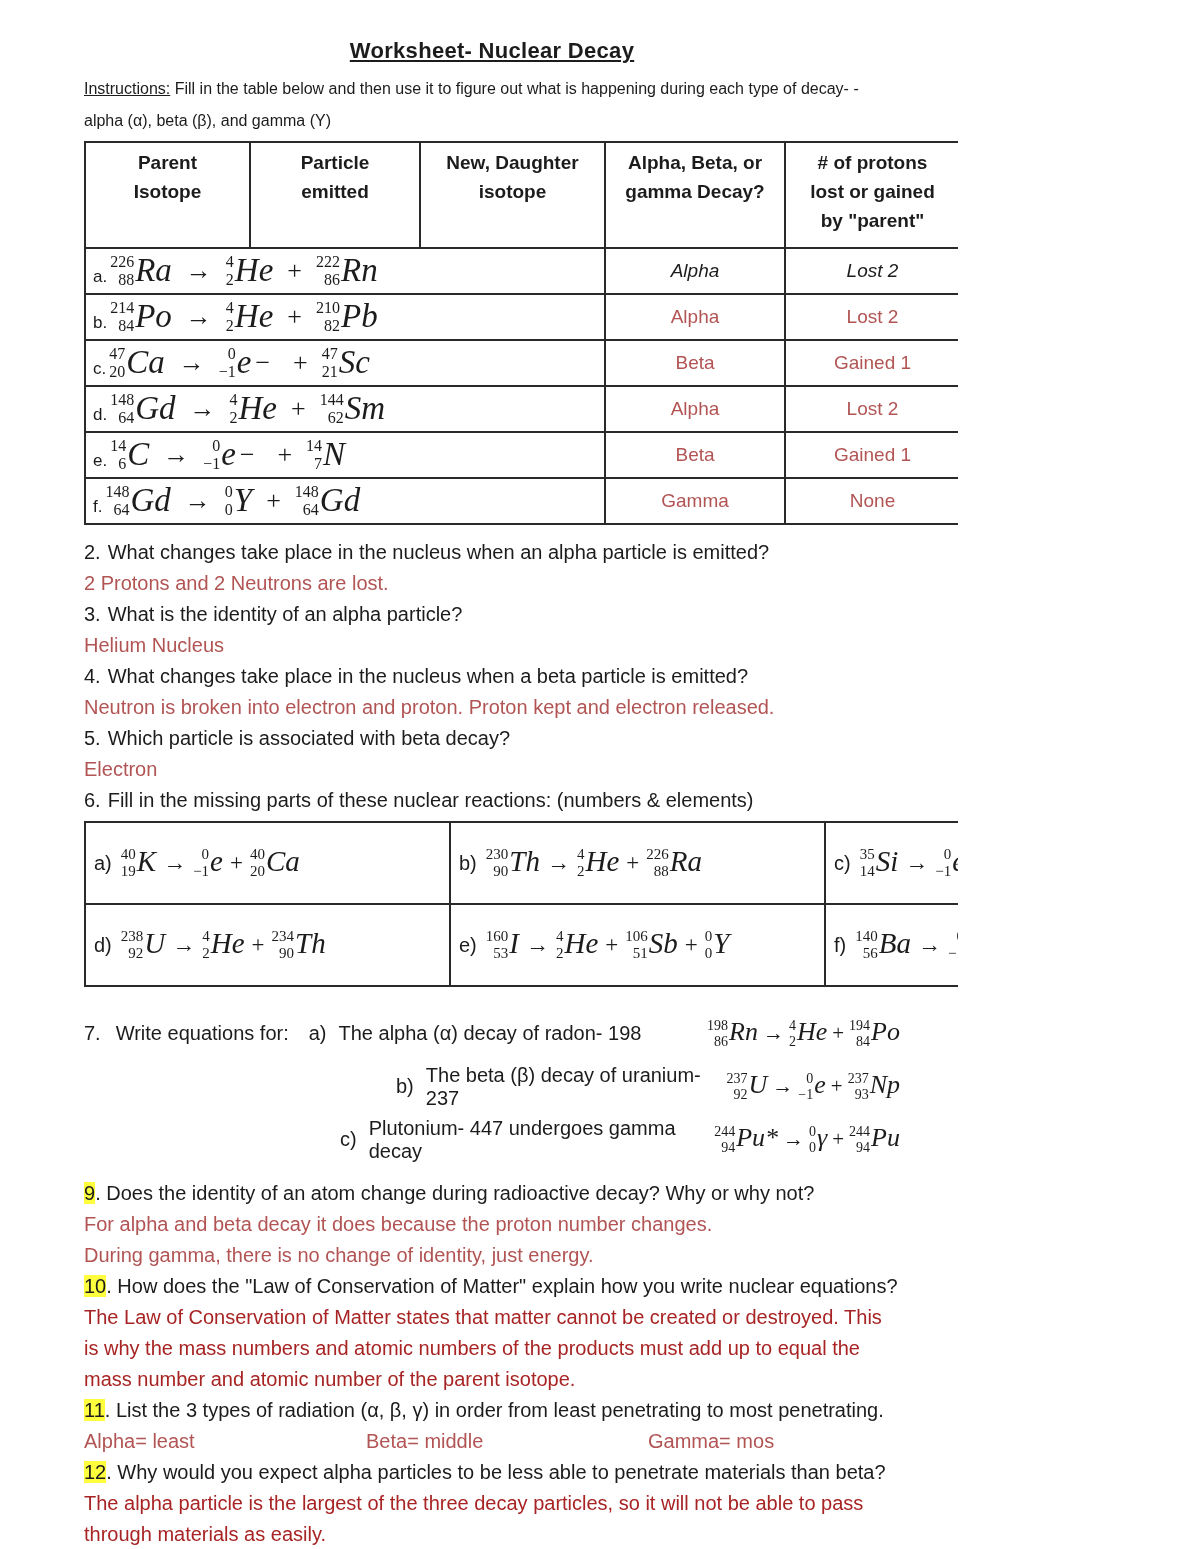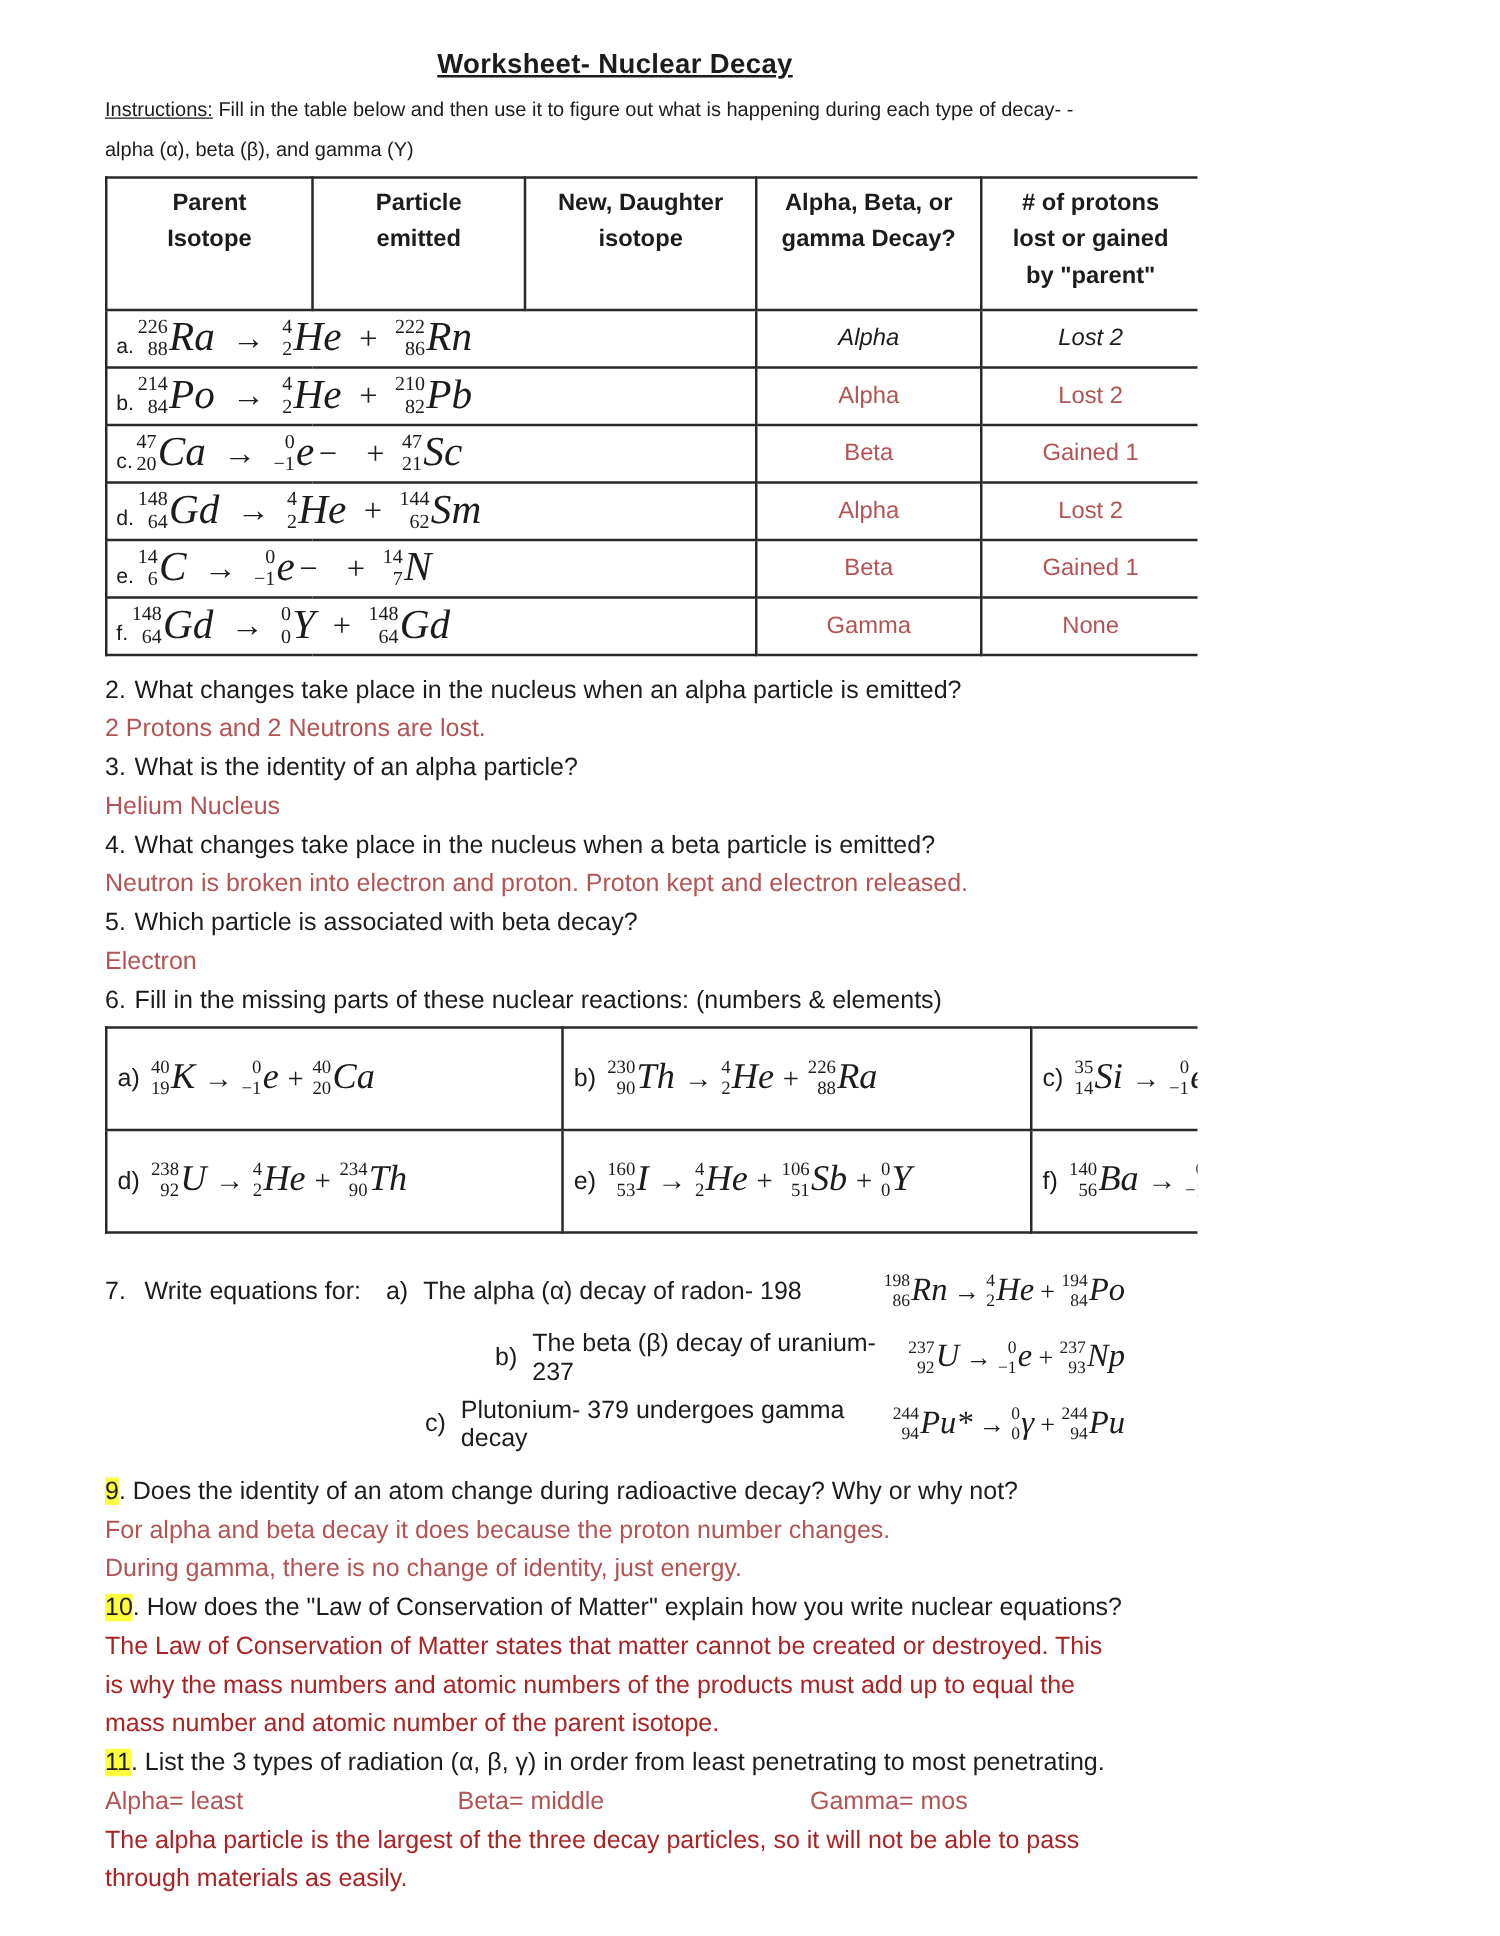--- a/index.html
+++ b/index.html
@@ -588,21 +588,21 @@
             <span class="stack">
               <span class="sup">237</span>
               <span class="sub">93</span>
             </span>
             <span class="sym">Np</span>
           </span>
         </span>
     </div>
     <div class="q7-row indent-c">
       <span class="q7-plabel">c)</span>
-      <span>Plutonium- 379 undergoes gamma decay</span>
+      <span>Plutonium- 447 undergoes gamma decay</span>
       <span class="eq eq-sm">
           <span class="nuc">
             <span class="stack">
               <span class="sup">244</span>
               <span class="sub">94</span>
             </span>
             <span class="sym">Pu*</span>
           </span>
           <span class="op">→</span>
           <span class="nuc">
@@ -628,16 +628,17 @@
     <div class="q-line"><span class="hl">9</span><span>.  Does the identity of an atom change during radioactive decay?  Why or why not?</span></div>
     <div class="a-line">For alpha and beta decay it does because the proton number changes.</div>
     <div class="a-line">During gamma, there is no change of identity, just energy.</div>
 
     <div class="q-line"><span class="hl">10</span><span>.  How does the "Law of Conservation of Matter" explain how you write nuclear equations?</span></div>
     <div class="a-line strong">The Law of Conservation of Matter states that matter cannot be created or destroyed.  This is why the mass numbers and atomic numbers of the products must add up to equal the mass number and atomic number of the parent isotope.</div>
 
     <div class="q-line"><span class="hl">11</span><span>.  List the 3 types of radiation (α, β, γ) in order from least penetrating to most penetrating.</span></div>
     <div class="a-line a11"><span class="itm">Alpha= least</span><span class="itm">Beta= middle</span><span class="itm">Gamma= mos</span></div>
 
+    <div class="q-line"><span class="hl">12</span><span>.  Why would you expect alpha particles to be less able to penetrate materials than beta?</span></div>
     <div class="a-line strong">The alpha particle is the largest of the three decay particles, so it will not be able to pass through materials as easily.</div>
   </div>
 
 </div>
 
 </body></html>

